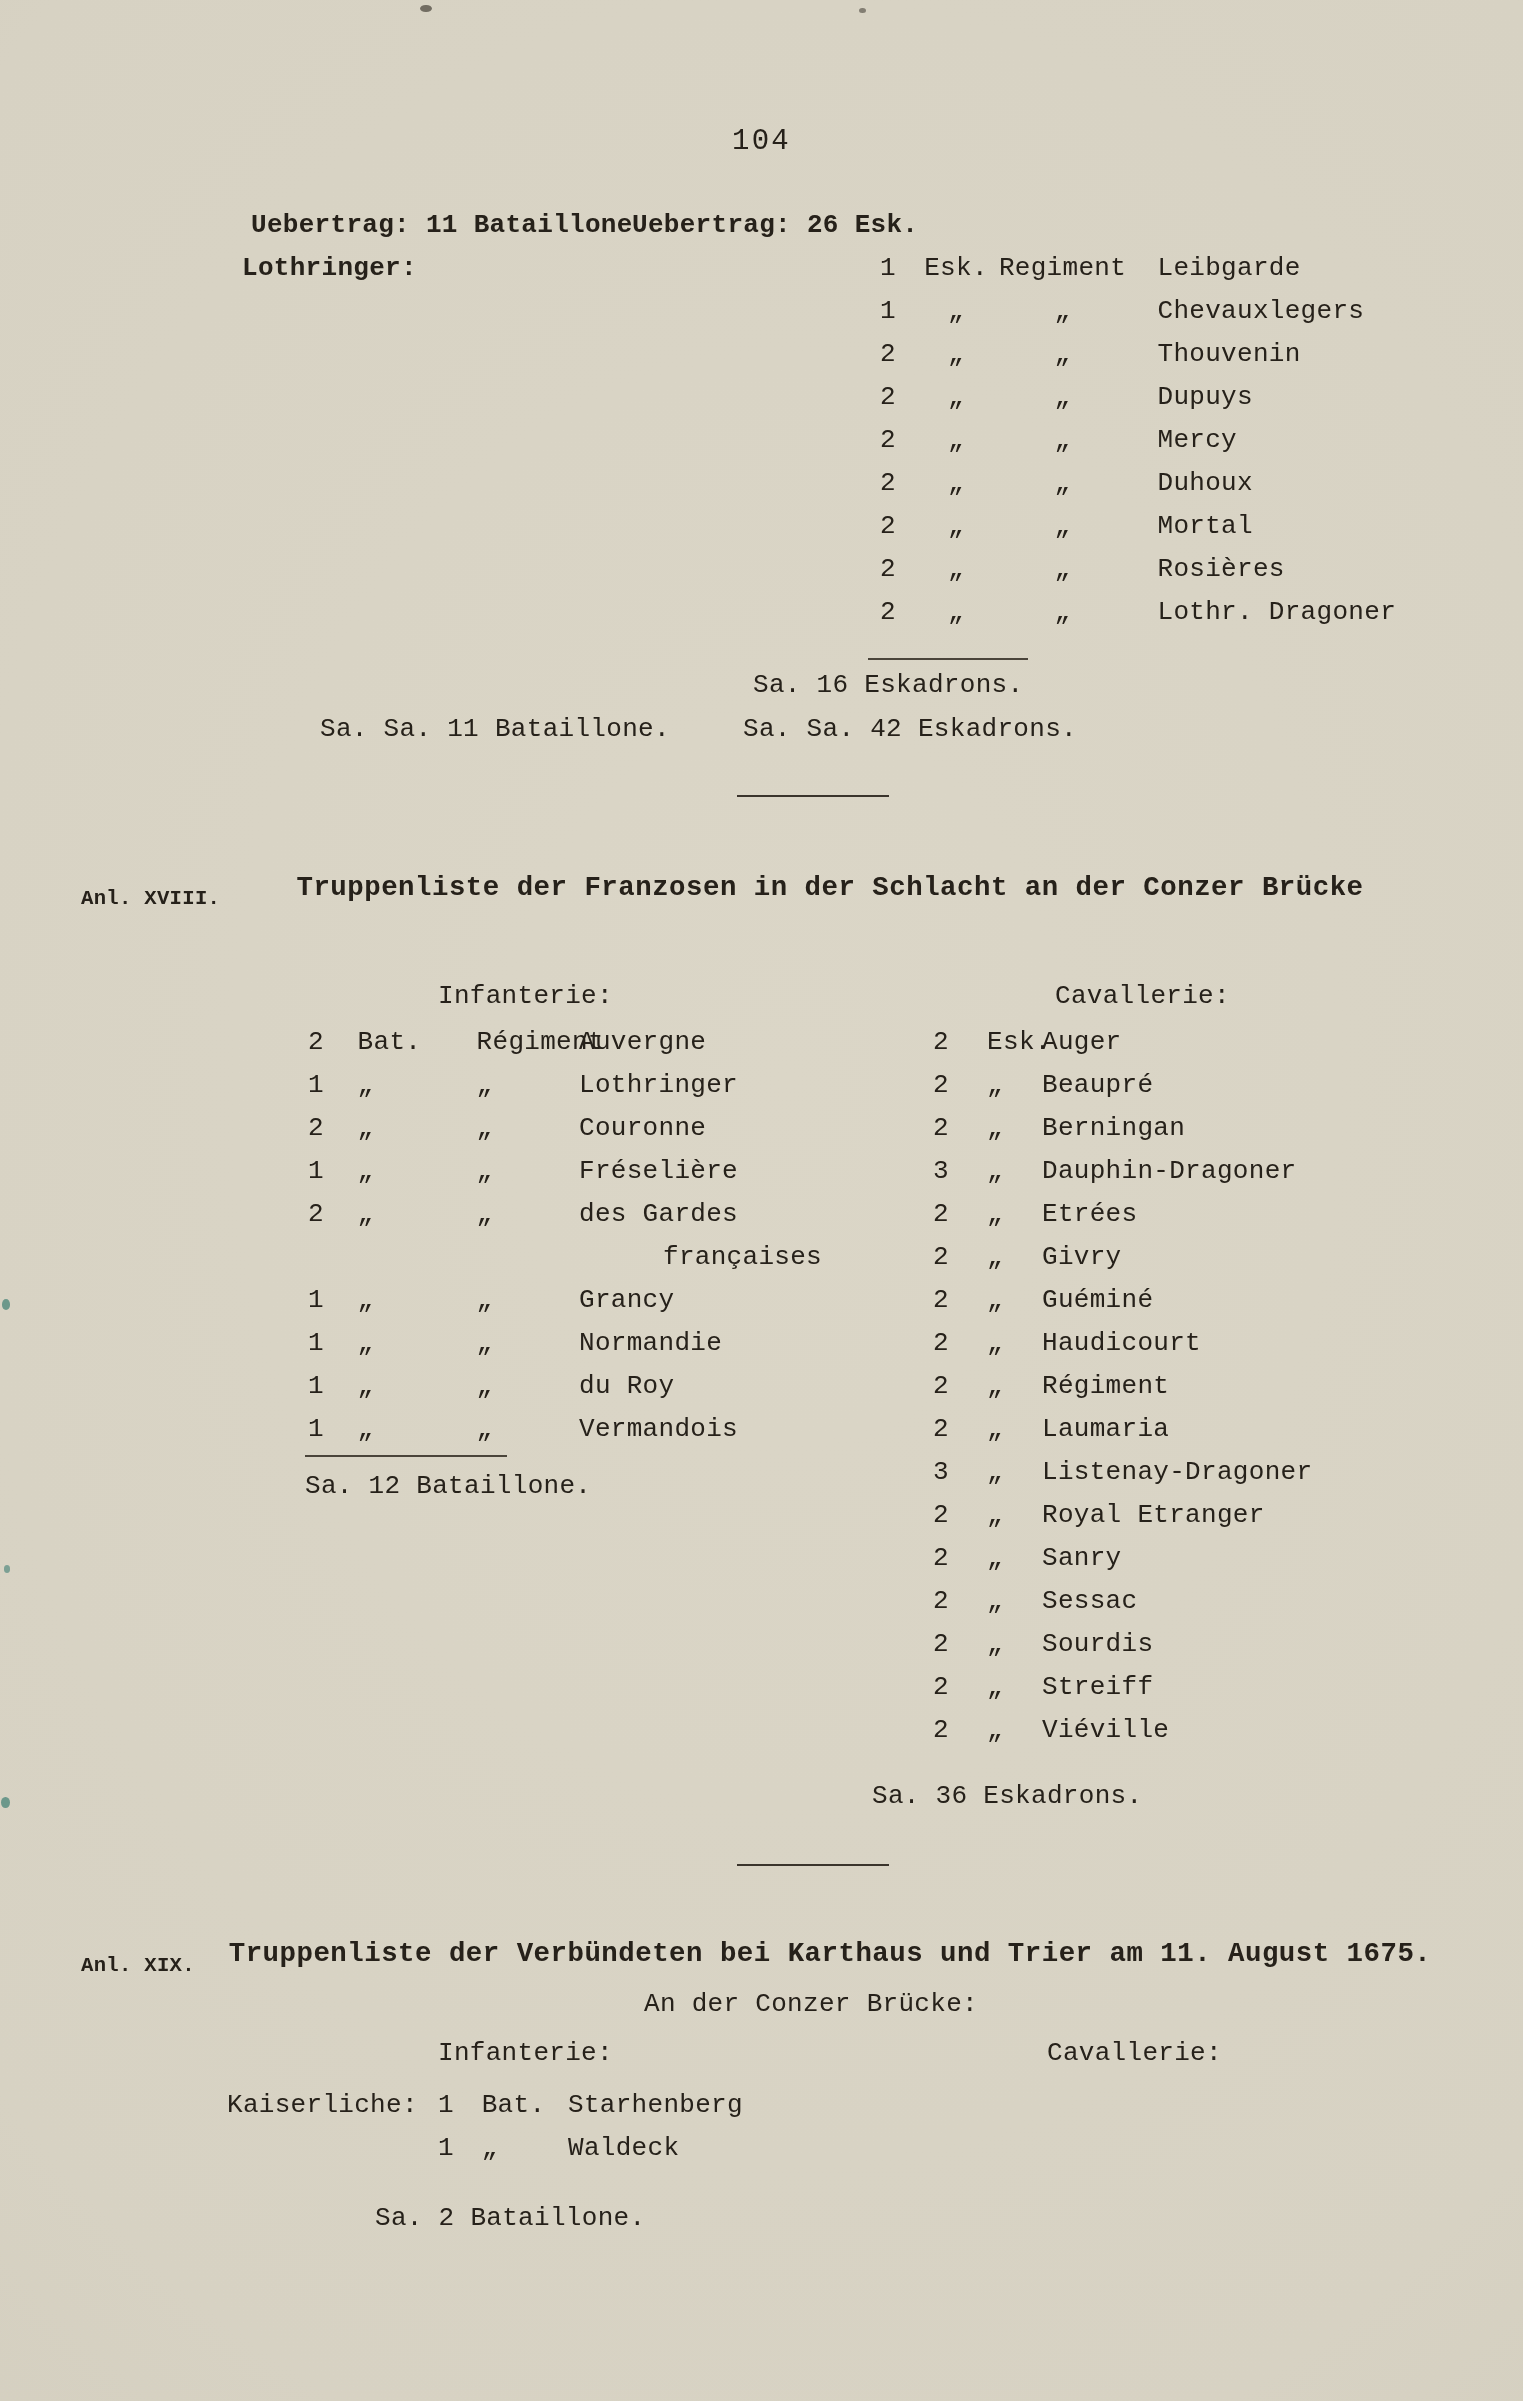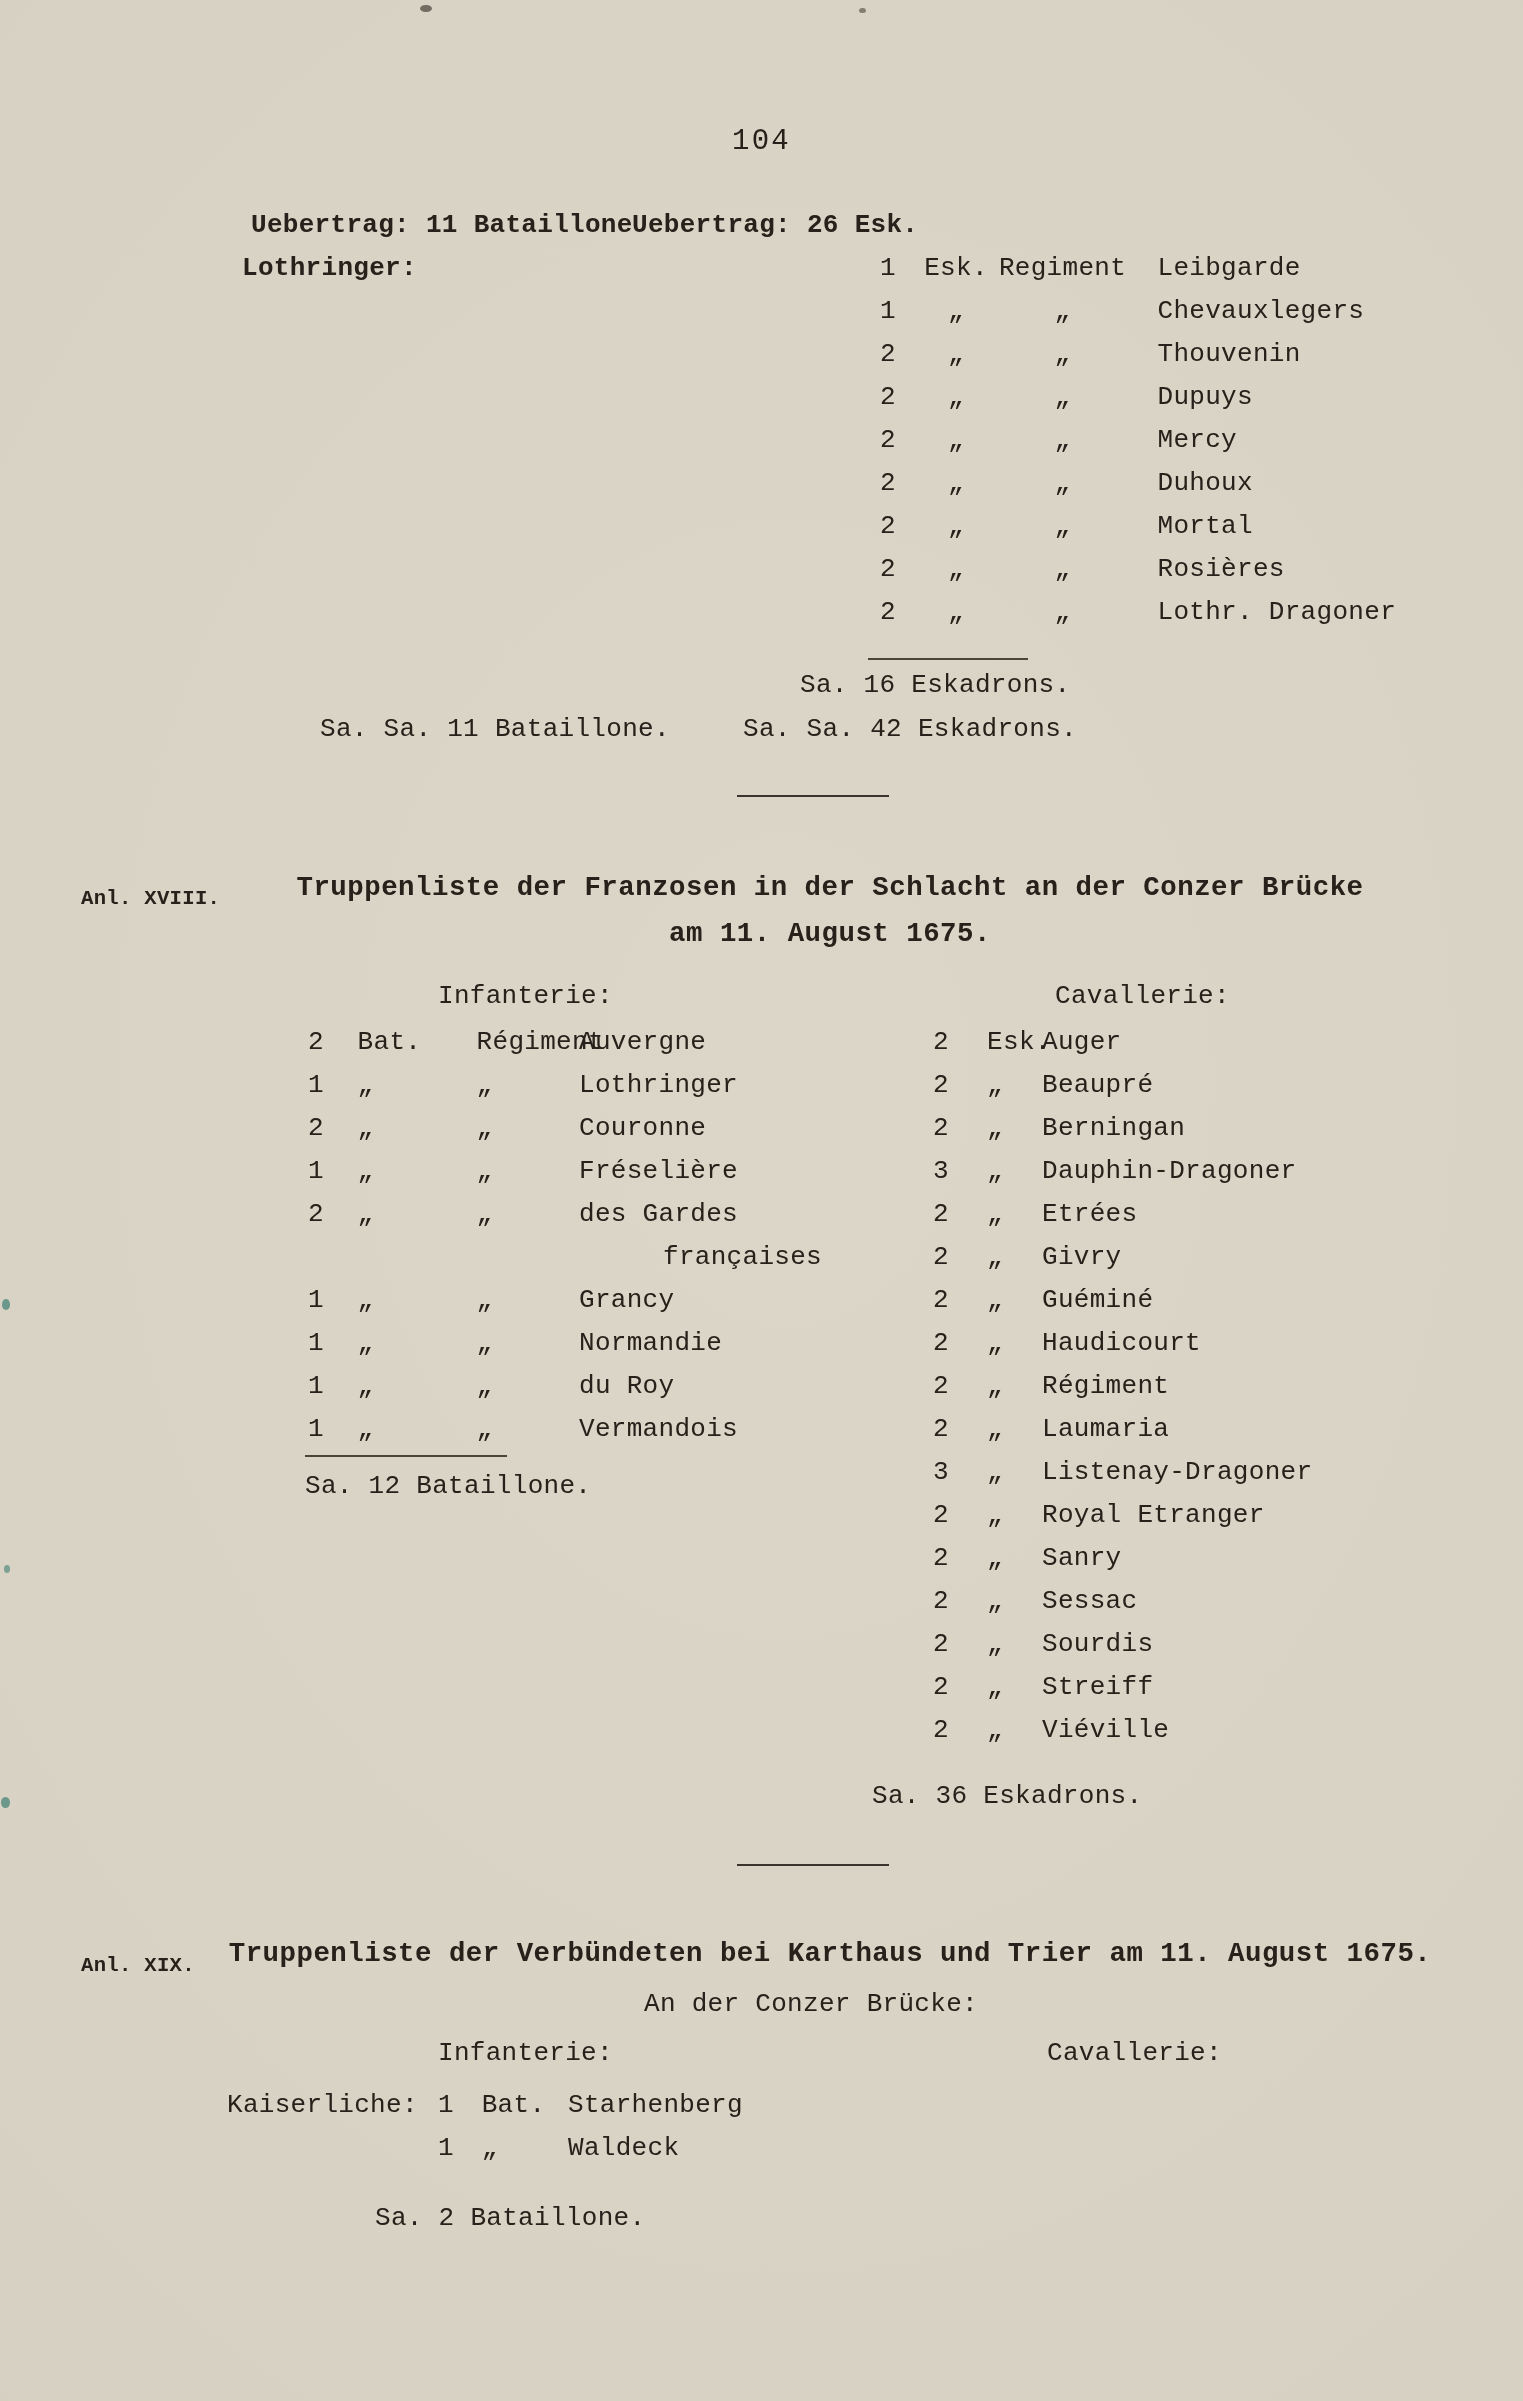--- a/index.html
+++ b/index.html
@@ -98,30 +98,29 @@
       </div>
       <div class="row">
         <span class="count">2</span>
         <span class="unit">„</span>
         <span class="mid">„</span>
         <span class="uname">Lothr. Dragoner</span>
       </div>
     </div>
 
   <div class="abs rule" style="left:868px;top:658px;width:160px;"></div>
-  <div class="abs" style="left:800px;top:664px;">Sa. 16 Eskadrons.</div>
+  <div class="abs" style="left:753px;top:664px;">Sa. 16 Eskadrons.</div>
 
   <div class="abs" style="left:320px;top:708px;">Sa. Sa. 11 Bataillone.</div>
   <div class="abs" style="left:743px;top:708px;">Sa. Sa. 42 Eskadrons.</div>
 
   <div class="abs divider" style="left:737px;top:795px;width:152px;"></div>
 
   <div class="abs margin-label" style="left:81px;top:877px;">Anl. XVIII.</div>
   <div class="abs title" style="left:137px;top:865px;width:1386px;">Truppenliste der Franzosen in der Schlacht an der Conzer Brücke</div>
-  <div class="abs title" style="left:137px;top:911px;width:1386px;">am 11. August 1675.</div>
 
   <div class="abs" style="left:438px;top:975px;">Infanterie:</div>
   <div class="abs" style="left:1055px;top:975px;">Cavallerie:</div>
 
   <div class="abs inf-rows" style="left:308px;top:1021px;width:533px;">
 
   <div class="row">
         <span class="count">2</span>
         <span class="unit">Bat.</span>
         <span class="mid">Régiment</span>

